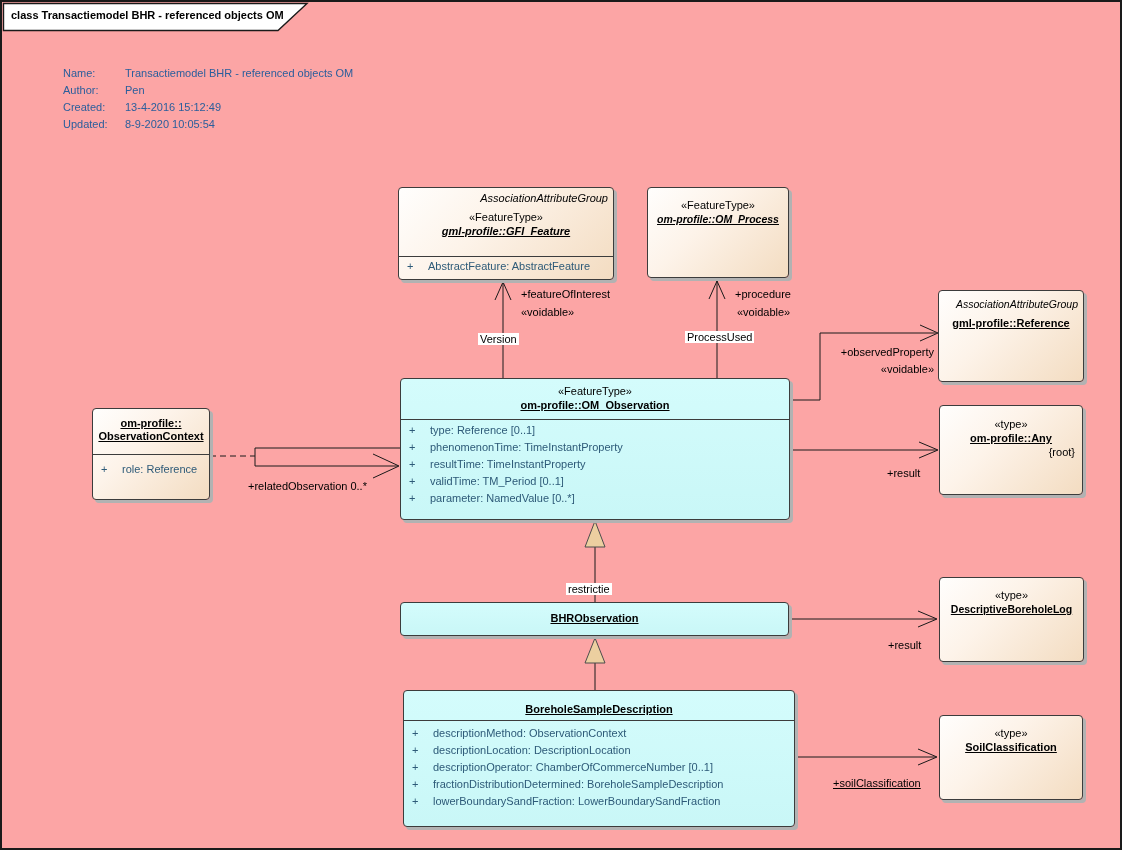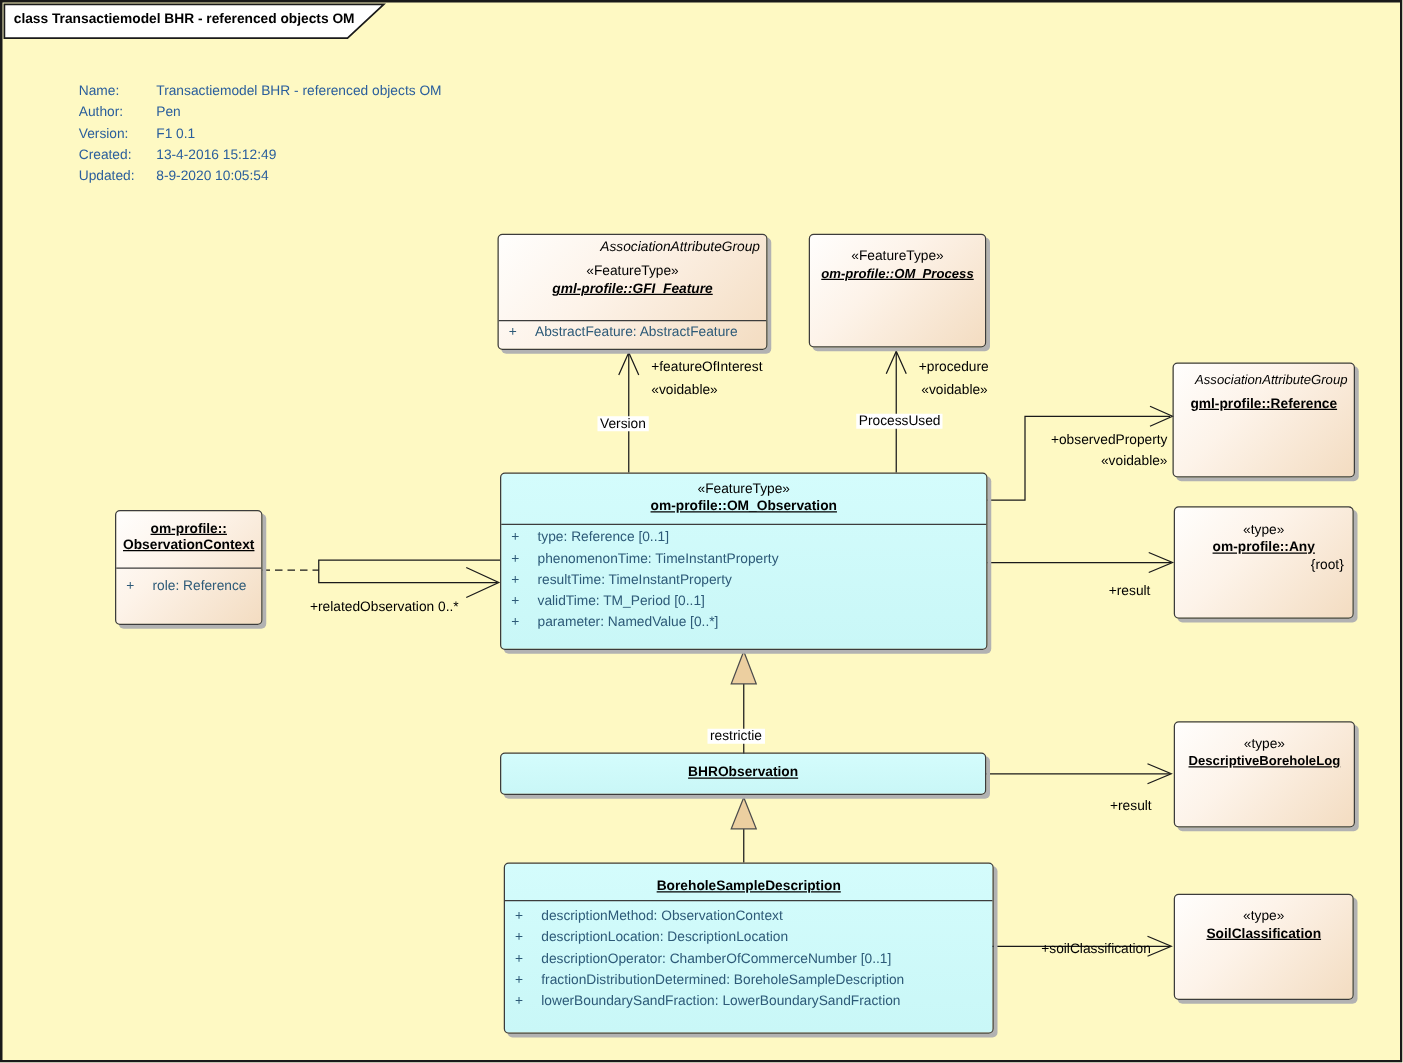--- a/index.html
+++ b/index.html
@@ -1,19 +1,19 @@
 <!DOCTYPE html>
 <html><head>
 <meta charset="utf-8">
 <style>
   html,body { margin:0; padding:0; background:#fff; }
   #canvas {
     position:relative; width:1122px; height:850px;
     box-sizing:border-box; border:2px solid #1a1a1a;
-    background:#fef9c3; overflow:hidden;
+    background:#fca5a5; overflow:hidden;
     font-family:"Liberation Sans", sans-serif;
   }
   #conn-svg { position:absolute; left:0; top:0; z-index:1; }
 
   
   .frame-title {
     position:absolute; left:9px; top:7px; z-index:3;
     font-size:11px; font-weight:bold; color:#000; white-space:nowrap;
   }
 
@@ -112,24 +112,20 @@
   <div class="meta">
     <div class="meta-row">
       <span class="ml">Name:</span>
       <span class="mv">Transactiemodel BHR - referenced objects OM</span>
     </div>
     <div class="meta-row">
       <span class="ml">Author:</span>
       <span class="mv">Pen</span>
     </div>
     <div class="meta-row">
-      <span class="ml">Version:</span>
-      <span class="mv">F1 0.1</span>
-    </div>
-    <div class="meta-row">
       <span class="ml">Created:</span>
       <span class="mv">13-4-2016 15:12:49</span>
     </div>
     <div class="meta-row">
       <span class="ml">Updated:</span>
       <span class="mv">8-9-2020 10:05:54</span>
     </div>
   </div>
 
   <div class="uml-class fill-cream" style="left:396px;top:185px;width:216px;height:93px;">
@@ -270,15 +266,15 @@
   <div class="conn-label ra" style="left:788px;width:144px;top:361px;">«voidable»</div>
 
   <div class="conn-label" style="left:885px;top:465px;">+result</div>
 
   <div class="conn-label" style="left:246px;top:478px;">+relatedObservation 0..*</div>
 
   <div class="conn-label bg-white" style="left:564px;top:561px;margin-top:20px;">restrictie</div>
 
   <div class="conn-label" style="left:886px;top:637px;">+result</div>
 
-  <div class="conn-label" style="left:831px;top:751px;">+soilClassification</div>
+  <div class="conn-label" style="left:831px;top:775px;text-decoration:underline;">+soilClassification</div>
 
 </div>
 
 </body></html>

